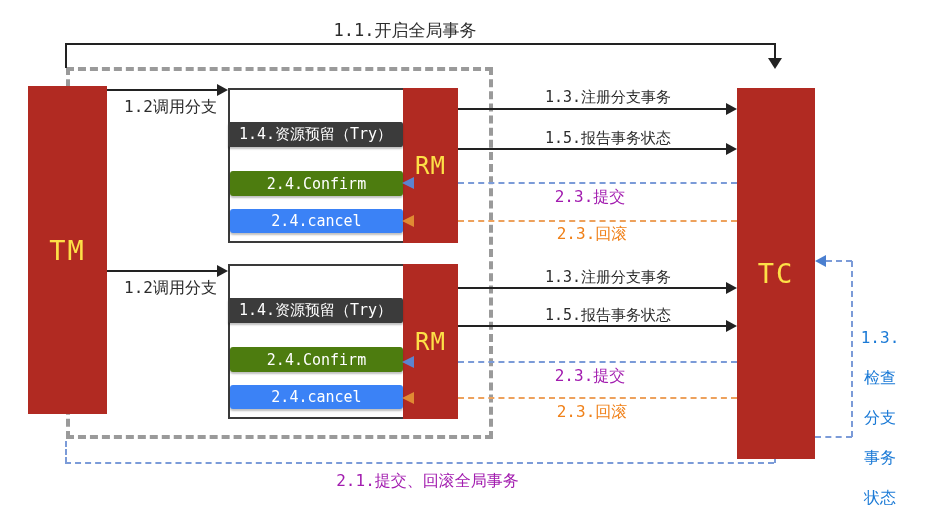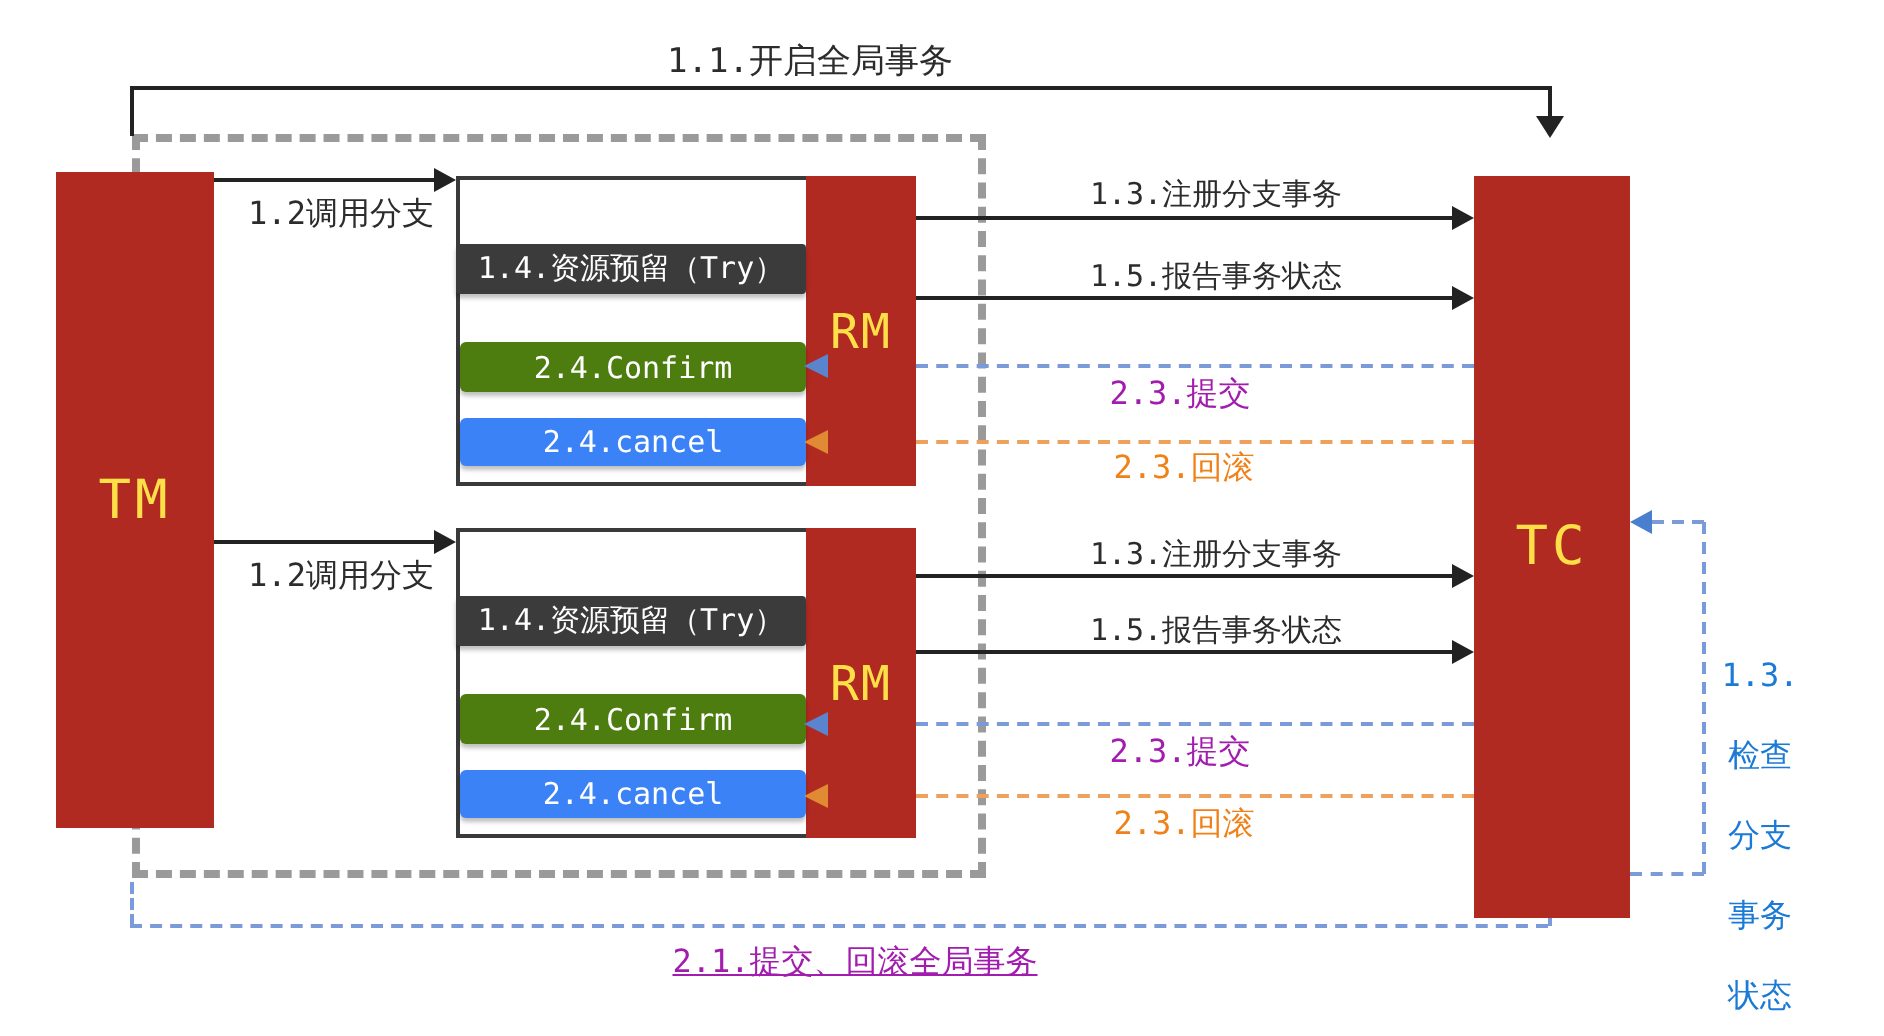--- a/index.html
+++ b/index.html
@@ -117,21 +117,21 @@
   <div class="lbl lbl-blue" style="left:520px;top:366px;width:140px;font-size:16px;">2.3.提交</div>
 
   <div class="hdash-orange" style="left:458px;top:397px;width:279px;"></div>
   <div class="arr arr-left-orange" style="left:402px;top:392px;"></div>
   <div class="lbl lbl-orange" style="left:522px;top:402px;width:140px;font-size:16px;">2.3.回滚</div>
 
   <div class="vdash-blue" style="left:65px;top:441px;height:22px;"></div>
   <div class="hdash-blue" style="left:65px;top:462px;width:709px;"></div>
   <div class="vdash-blue" style="left:774px;top:448px;height:15px;"></div>
   <div class="arr arr-up-blue" style="left:769px;top:440px;"></div>
-  <div class="lbl lbl-blue" style="left:325px;top:471px;width:205px;font-size:16px;text-decoration:underline;">2.1.提交、回滚全局事务</div>
+  <div class="lbl lbl-blue" style="left:325px;top:471px;width:205px;font-size:16px;">2.1.提交、回滚全局事务</div>
 
   <div class="hdash-blue" style="left:815px;top:436px;width:37px;"></div>
   <div class="vdash-blue" style="left:851px;top:261px;height:176px;"></div>
   <div class="hdash-blue" style="left:826px;top:260px;width:26px;"></div>
   <div class="arr arr-left-blue2" style="left:815px;top:255px;"></div>
   <div class="vlabel" style="left:856px;top:308px;width:48px;">
     <div>1.3.</div>
     <div>检查</div>
     <div>分支</div>
     <div>事务</div>

